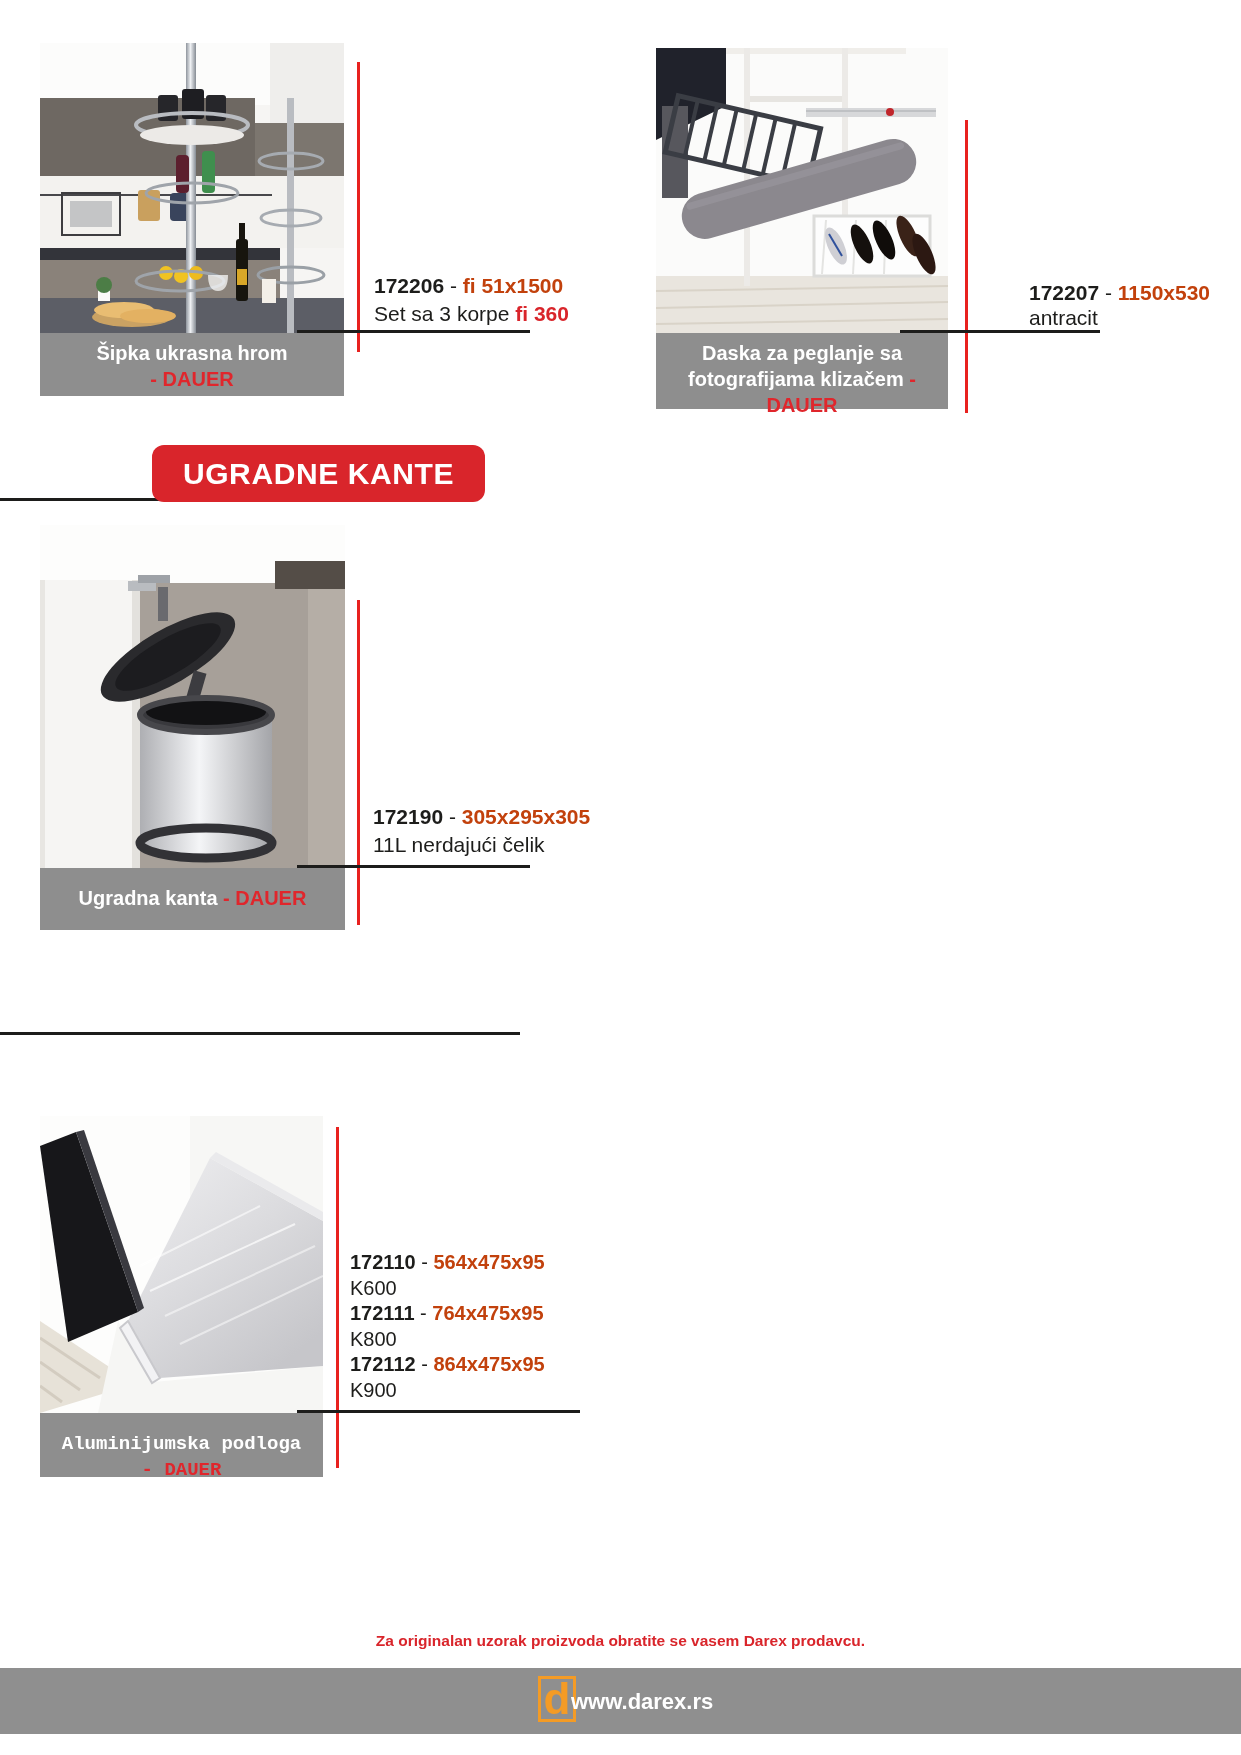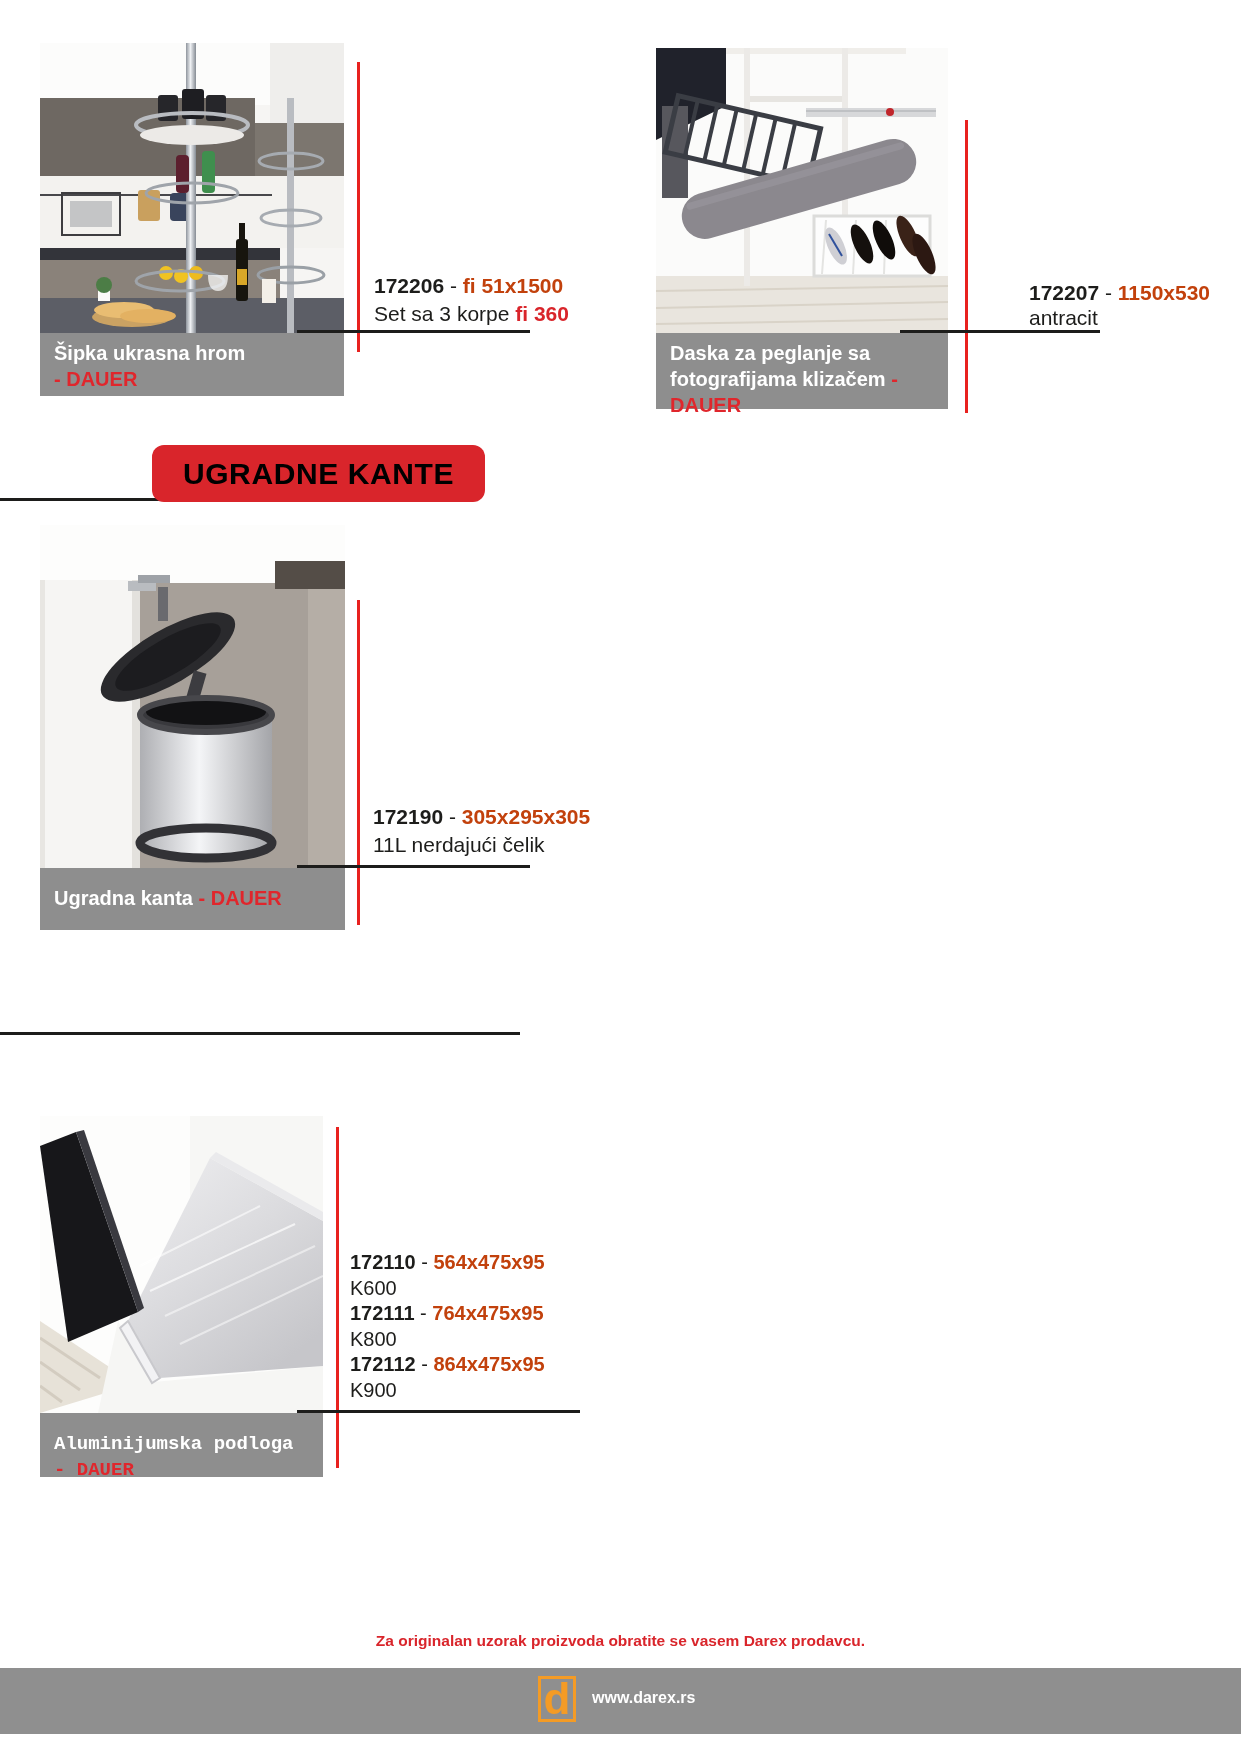--- a/index.html
+++ b/index.html
@@ -9,51 +9,52 @@
     position:relative; width:1241px; height:1755px; margin:0 auto;
     background:#ffffff; overflow:hidden;
   }
   .photo { position:absolute; display:block; }
   .vline { position:absolute; width:3px; background:#e8211f; }
   .hline { position:absolute; height:3px; background:#1d1d1b; }
   .caption {
     position:absolute; background:#8e8e8e; color:#ffffff;
     font-weight:700; font-size:20px; line-height:26px;
     padding:7px 14px;
+    text-align:center;
   }
   .caption .cap-red { color:#e0262c; }
   .caption.small { font-size:19px; }
   .specs { position:absolute; font-size:21px; line-height:28px; color:#1d1d1b; white-space:nowrap; }
   .specs.tight { line-height:25px;margin-left:48px; }
   .specs.six { font-size:20px; line-height:25.5px; }
   .specs .code { font-weight:700; color:#1d1d1b; }
   .specs .dash { font-weight:400; color:#1d1d1b; }
   .specs .dim  { font-weight:700; color:#c2410c; }
   .specs .plain{ font-weight:400; color:#1d1d1b; }
   .specs .redtail { font-weight:700; color:#d9252b; }
   .banner {
     position:absolute; background:#d9252b; border-radius:12px;
-    color:#000000; font-weight:800; font-size:30px; letter-spacing:0.6px;
+    color:#ffffff; font-weight:800; font-size:30px; letter-spacing:0.6px;
     display:flex; align-items:center; justify-content:center; z-index:3;
   }
   .banner-line { z-index:1; }
   .footer-note { position:absolute; left:0; width:100%; text-align:center; font-size:15.5px; font-weight:700; }
   .footer-note.black { color:#1d1d1b; }
   .footer-note.red   { color:#d9252b; }
   .footer-band { position:absolute; left:0; top:1668px; width:100%; height:66px; background:#8f8f8f; }
   .logo-box {
     position:absolute; left:538px; top:1676px; width:38px; height:46px;
     border:3px solid #f49b25; display:flex; align-items:flex-end; justify-content:center;
   }
   .logo-box .logo-letter {
     color:#f49b25; font-weight:700; font-size:44px; line-height:40px;
   }
   .footer-url {
-    position:absolute; left:592px; top:1689px; color:#ffffff;
-    font-weight:700; font-size:16px;
+    position:absolute; left:571px; top:1689px; color:#ffffff;
+    font-weight:700; font-size:22px;
   }
   svg { display:block; }
 </style>
 </head>
 <body>
 
 <div id="page">
 
   <div>
     <svg class="photo" style="left:40px; top:43px;" width="304" height="290" viewBox="0 0 304 290">

